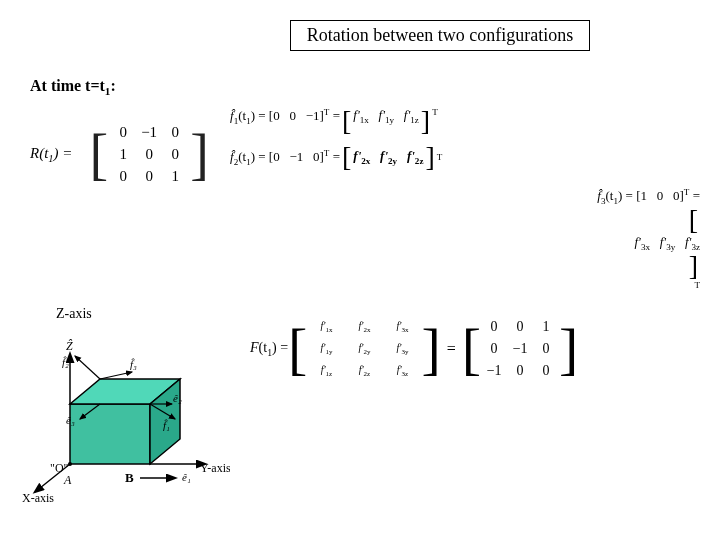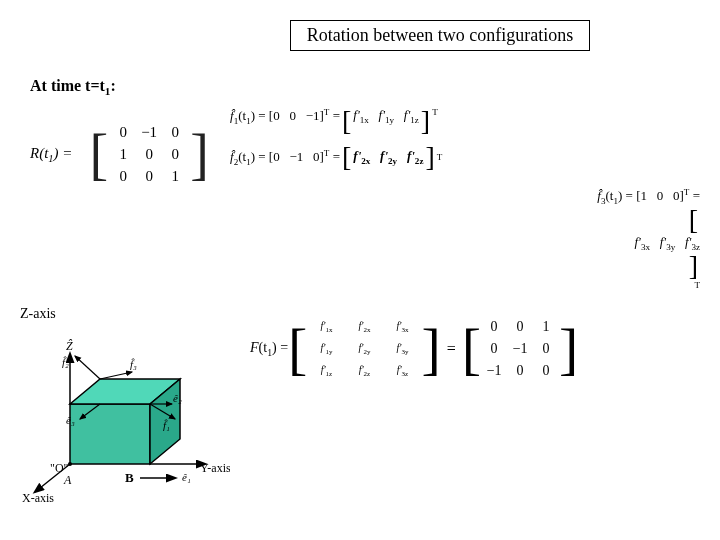--- a/index.html
+++ b/index.html
@@ -150,21 +150,21 @@
         <span style="font-size:28px; line-height:1; margin:0 2px;">]</span>
         <sup>T</sup>
       </div>
 
     </div>
   </div>
 
   <div style="display:flex; flex-direction:row; align-items:flex-start; margin-top:16px;">
 
     <div style="width:220px; flex-shrink:0;">
-      <div style="font-size:14px; margin-bottom:2px;">Z-axis</div>
+      <div style="font-size:14px; margin-left:36px; margin-bottom:2px;">Z-axis</div>
 
       
       <svg width="210" height="180">
 
         <polygon points="50,80 130,80 130,140 50,140" fill="#40c0a0" stroke="black" stroke-width="1.5"></polygon>
 
         <polygon points="50,80 80,55 160,55 130,80" fill="#50d8b8" stroke="black" stroke-width="1.5"></polygon>
 
         <polygon points="130,80 160,55 160,115 130,140" fill="#2aa88a" stroke="black" stroke-width="1.5"></polygon>
 

